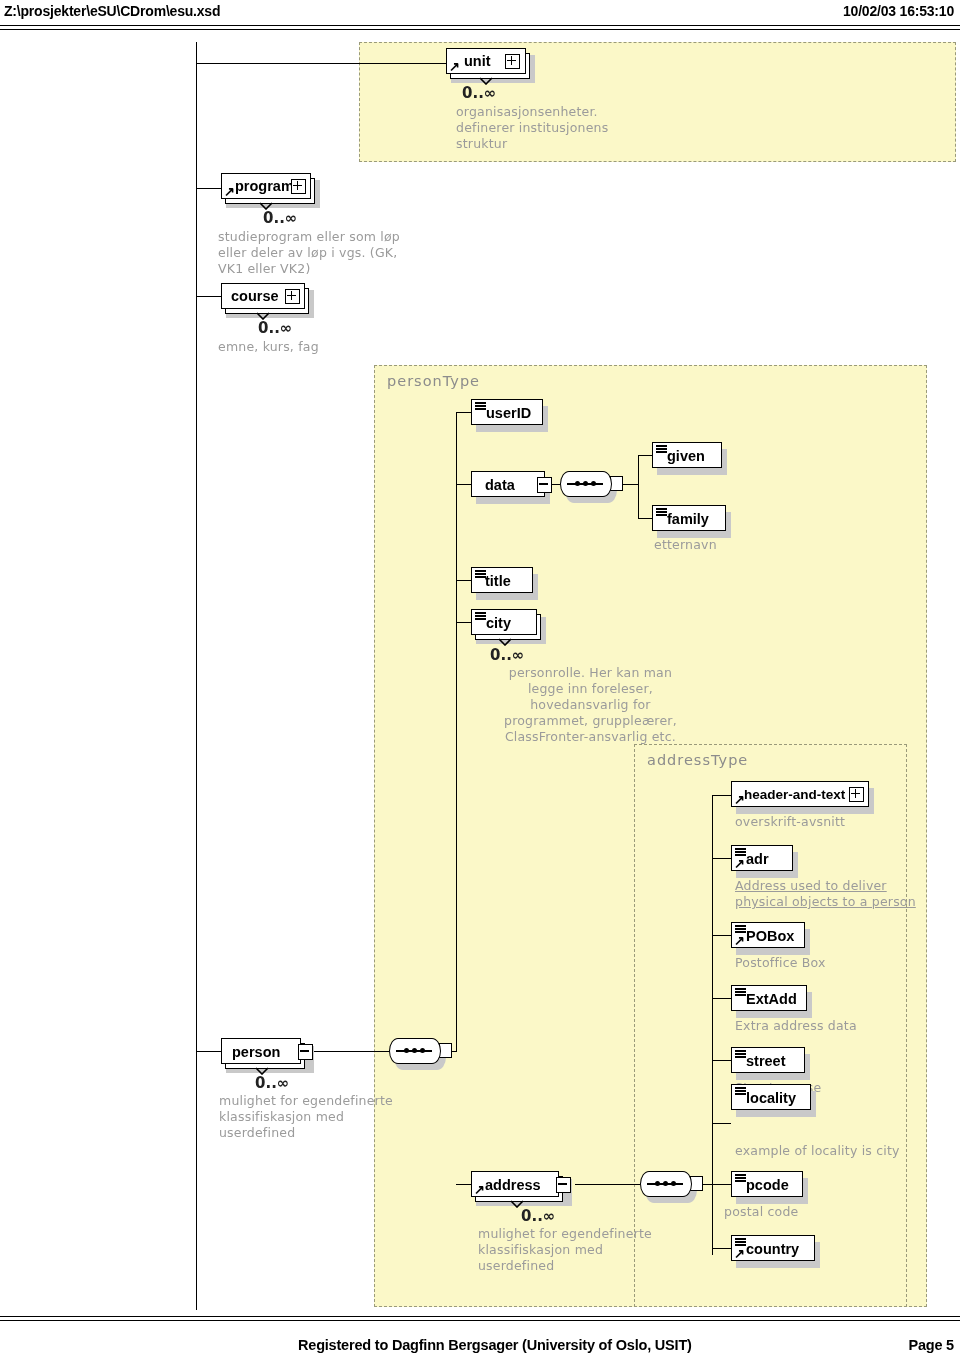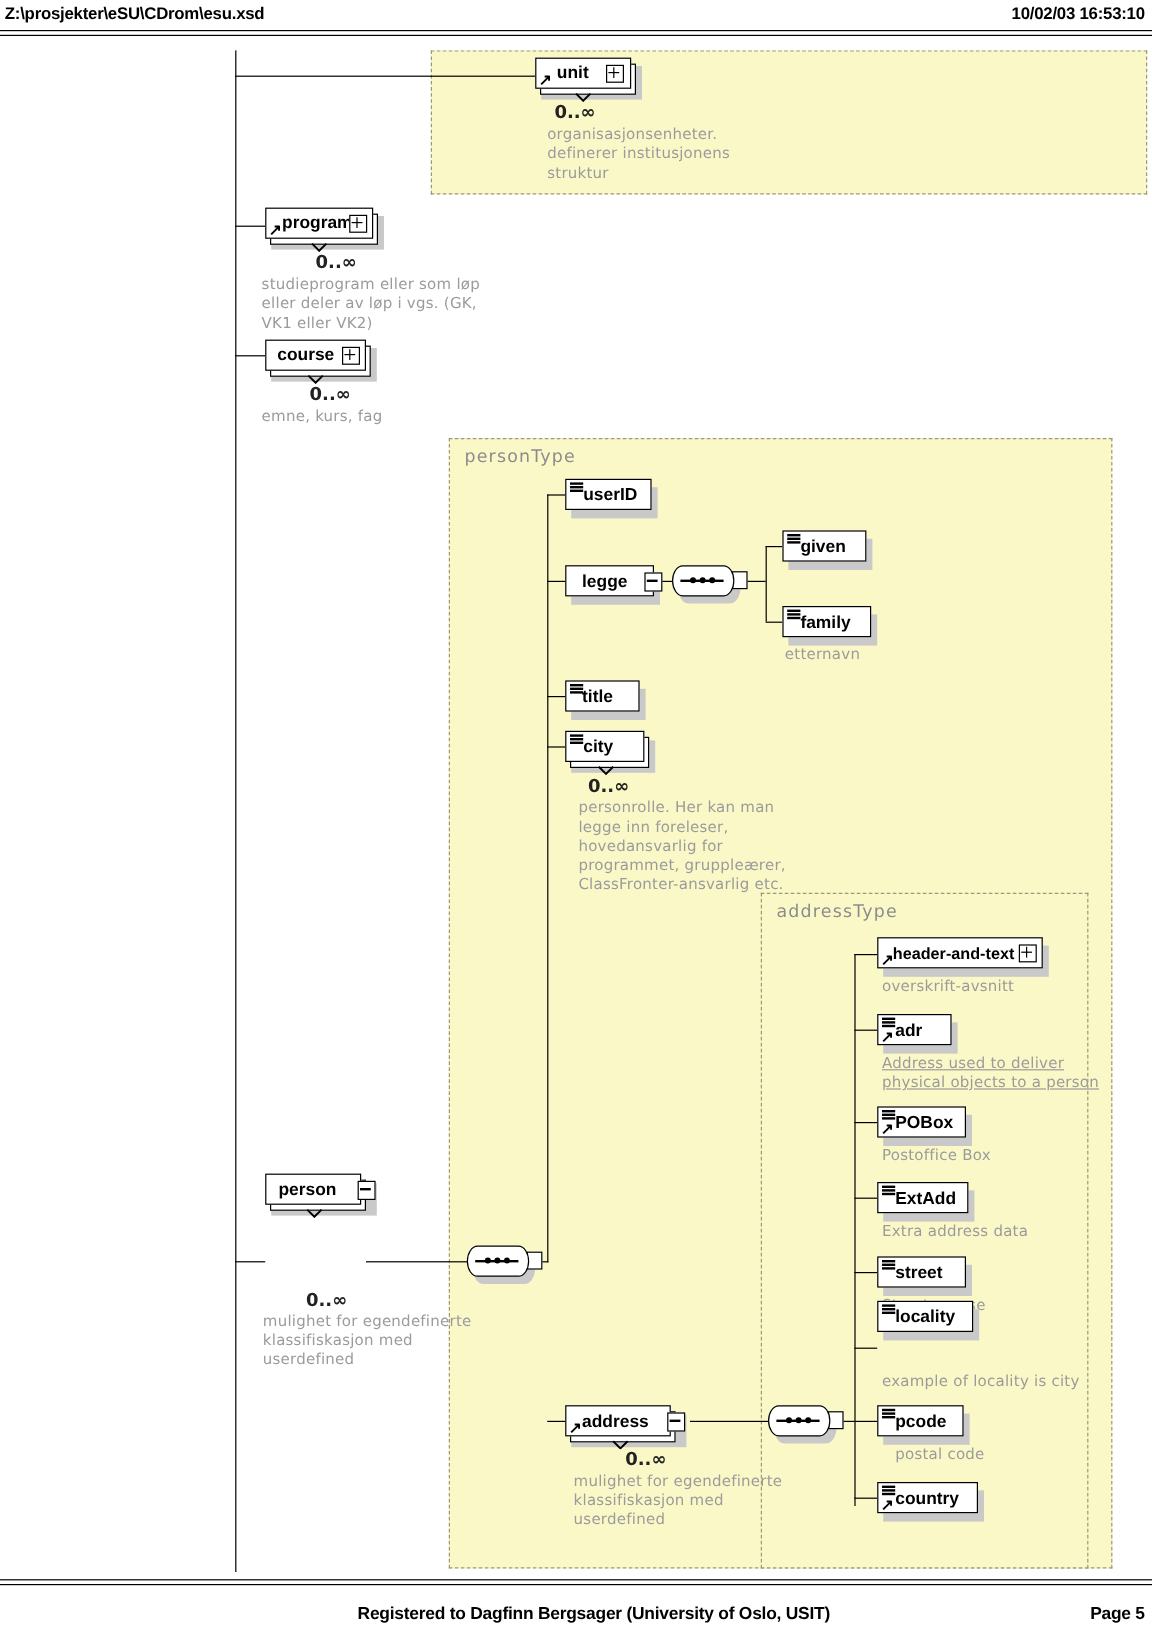--- a/index.html
+++ b/index.html
@@ -195,21 +195,21 @@
         <i></i>
         <i></i>
       </div>
     <div class="nlabel" style="left:14px;top:1px;">userID</div>
   </div>
 </div>
 
 <div class="node" style="left:471px;top:471px;width:88px;height:32px;">
   <div class="nshadow" style="left:5px;top:7px;width:74px;height:26px;"></div>
   <div class="nbox" style="left:0;top:0;width:74px;height:26px;">
-    <div class="nlabel" style="left:13px;top:1px;">legge</div>
+    <div class="nlabel" style="left:13px;top:1px;">data</div>
   </div>
   <div class="stub" style="left:66px;top:6px;">
       <i></i>
     </div>
 </div>
 
 <div class="seq" style="left:560px;top:471px;">
   <div class="sh"></div>
   <div class="rstub"></div>
   <div class="bd"></div>
@@ -268,21 +268,21 @@
       </div>
     <div class="nlabel" style="left:14px;top:1px;">city</div>
   </div>
   <div class="chev" style="left:27px;top:29px;">
     <svg width="14" height="8">
         <polyline points="1,1 7,7 13,1" fill="none" stroke="#000" stroke-width="1.6"></polyline>
       </svg>
   </div>
 </div>
 <div class="occ" style="left:490px;top:646px;">0..∞</div>
-<div class="ann" style="left:482px;top:665px;">personrolle. Her kan man
+<div class="ann" style="left:504px;top:665px;text-align:center;">personrolle. Her kan man
 legge inn foreleser,
 hovedansvarlig for
 programmet, gruppleærer,
 ClassFronter-ansvarlig etc.</div>
 
 <div class="node" style="left:731px;top:781px;width:144px;height:30px;">
   <div class="nshadow" style="left:5px;top:7px;width:138px;height:26px;"></div>
   <div class="nbox" style="left:0;top:0;width:138px;height:26px;">
     <div class="nlabel sm" style="left:12px;top:1px;">header-and-text</div>
     <div class="refarrow">↗</div>
@@ -363,36 +363,36 @@
   <div class="nshadow" style="left:5px;top:7px;width:72px;height:26px;"></div>
   <div class="nbox" style="left:0;top:0;width:72px;height:26px;">
     <div class="attrmark">
         <i></i>
         <i></i>
         <i></i>
       </div>
     <div class="nlabel" style="left:14px;top:1px;">pcode</div>
   </div>
 </div>
-<div class="ann" style="left:746px;top:1204px;">postal code</div>
+<div class="ann" style="left:724px;top:1204px;">postal code</div>
 
 <div class="node" style="left:731px;top:1235px;width:92px;height:30px;">
   <div class="nshadow" style="left:5px;top:7px;width:84px;height:26px;"></div>
   <div class="nbox" style="left:0;top:0;width:84px;height:26px;">
     <div class="attrmark">
         <i></i>
         <i></i>
         <i></i>
       </div>
     <div class="nlabel" style="left:14px;top:1px;">country</div>
     <div class="refarrow">↗</div>
   </div>
 </div>
 
-<div class="node" style="left:221px;top:978px;width:96px;height:34px;">
+<div class="node" style="left:221px;top:1038px;width:96px;height:34px;">
   <div class="nshadow" style="left:5px;top:8px;width:88px;height:27px;"></div>
   <div class="card2" style="left:4px;top:5px;width:80px;height:26px;"></div>
   <div class="nbox" style="left:0;top:0;width:80px;height:26px;">
     <div class="nlabel" style="left:10px;top:1px;">person</div>
   </div>
   <div class="stub" style="left:77px;top:6px;">
       <i></i>
     </div>
   <div class="chev" style="left:34px;top:29px;">
     <svg width="14" height="8">

